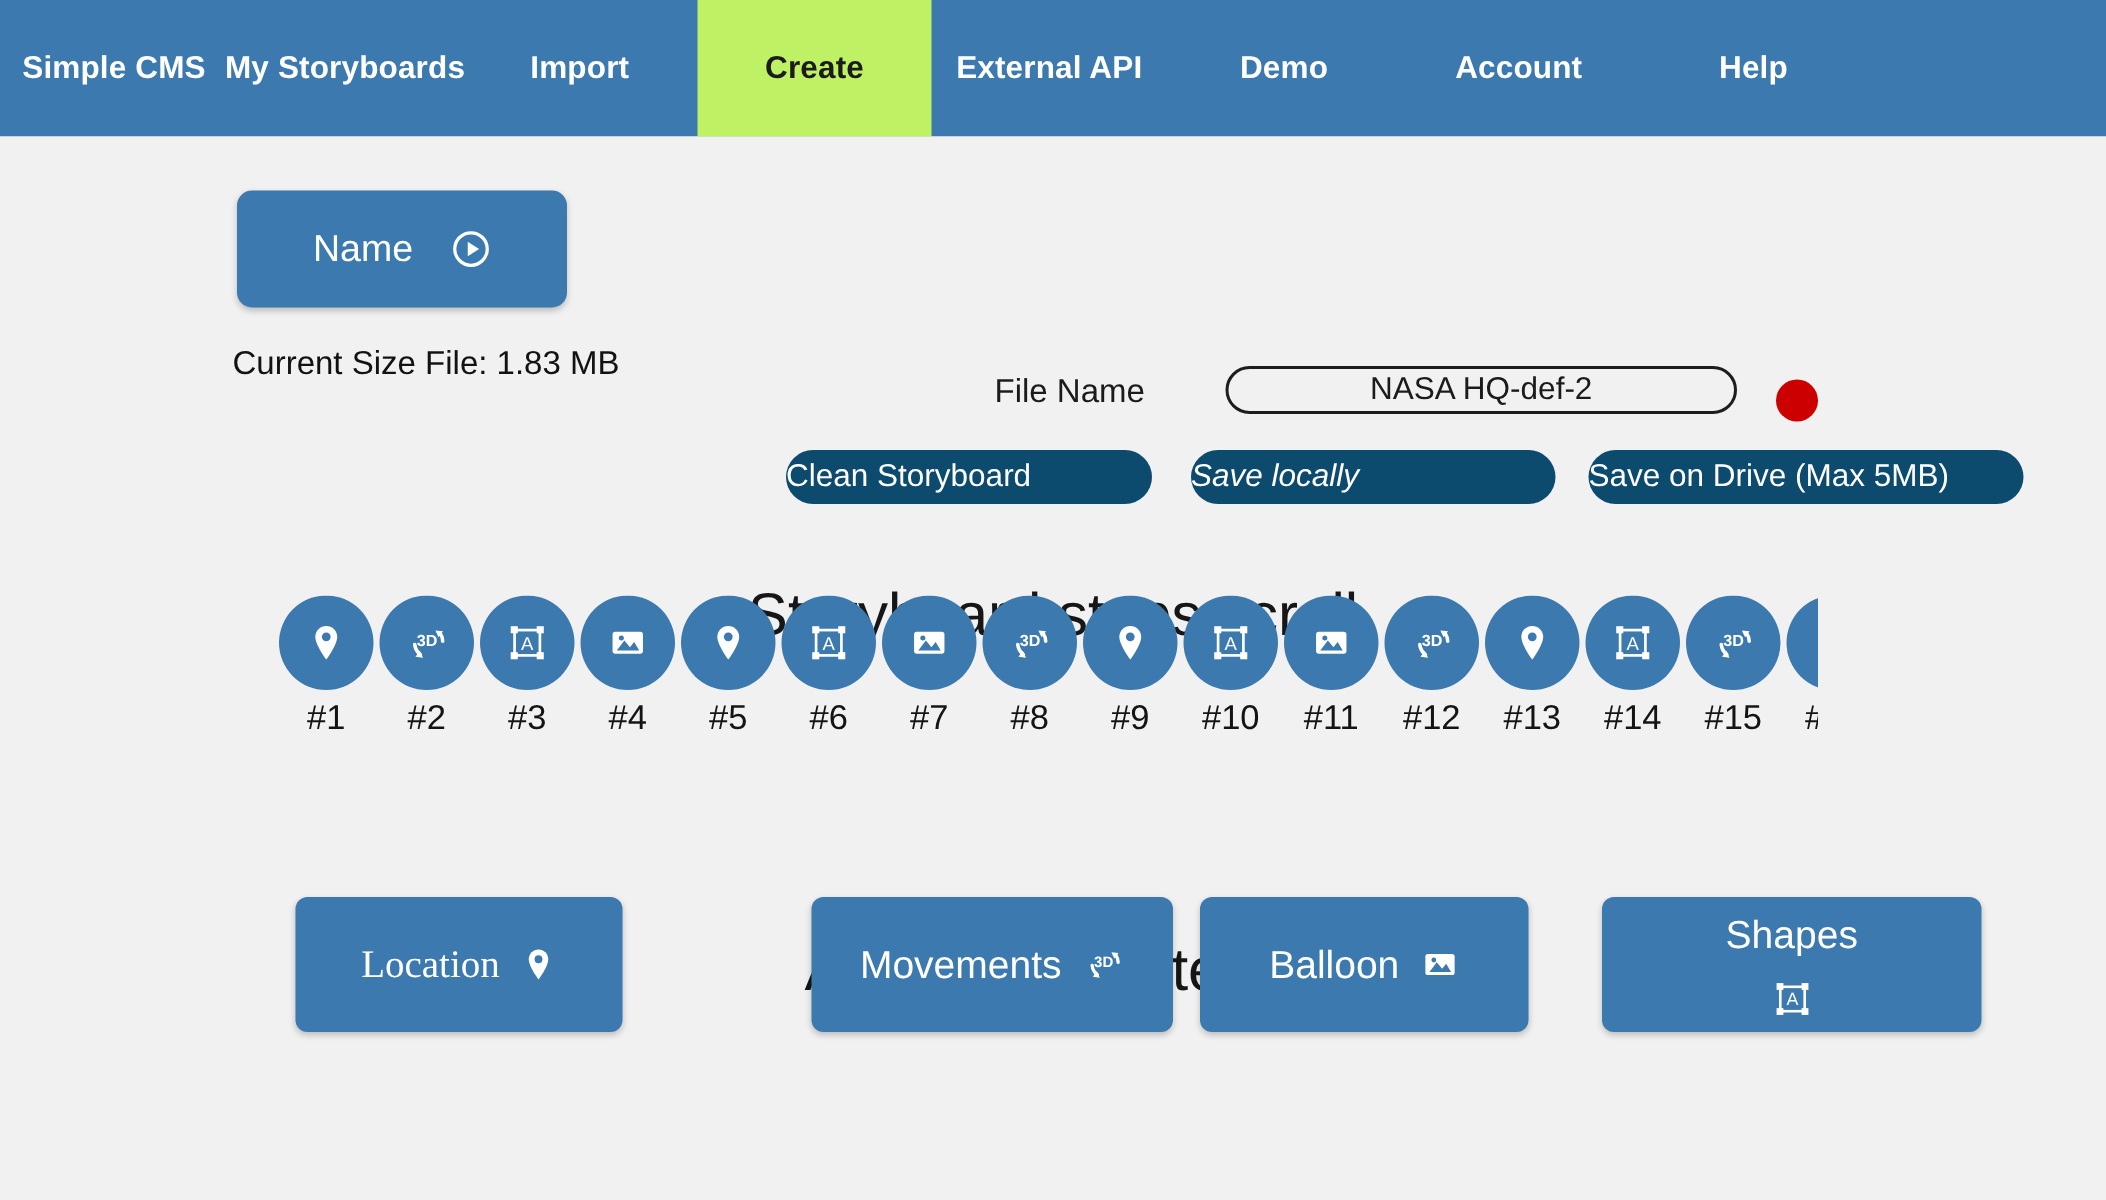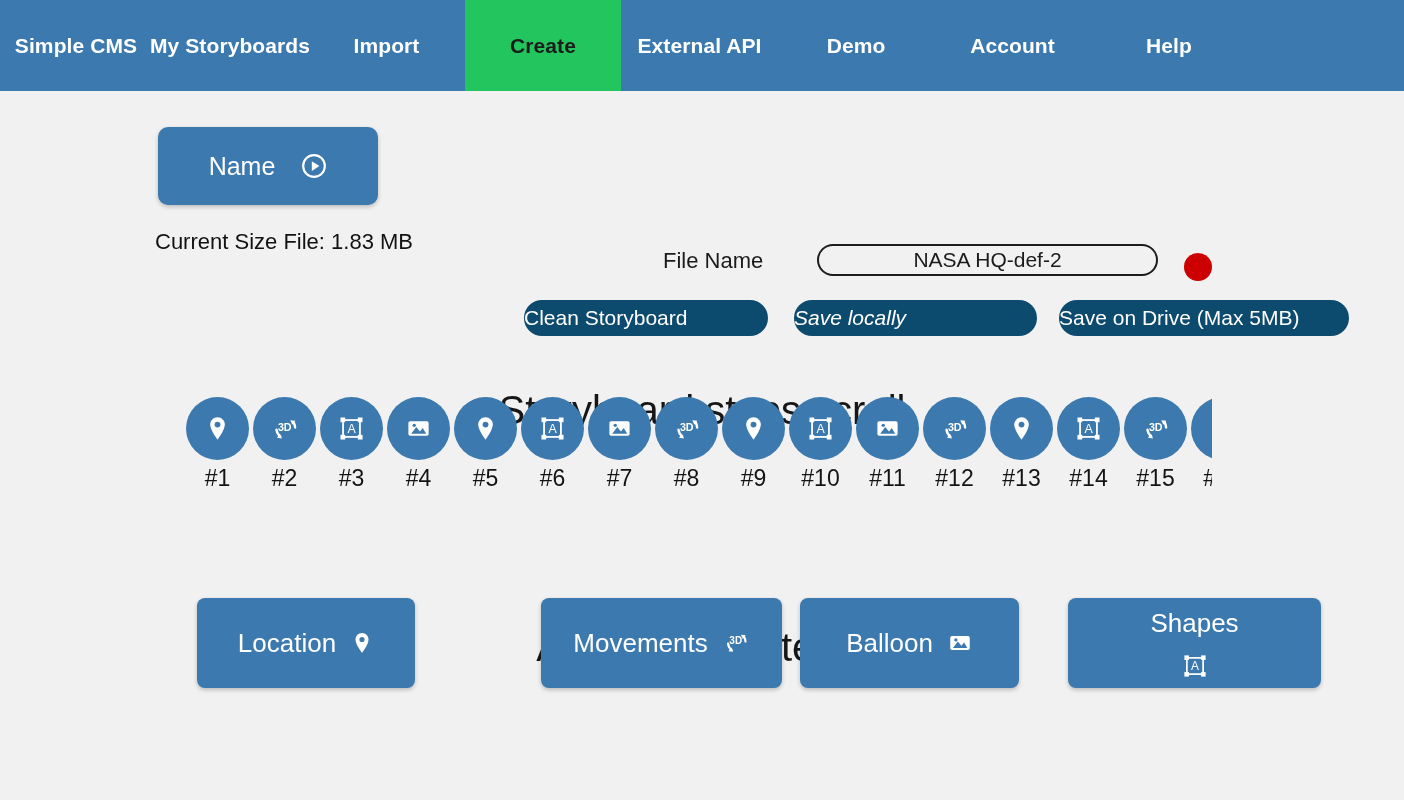--- a/index.html
+++ b/index.html
@@ -22,21 +22,21 @@
     display: flex; align-items: center; justify-content: center;
     color: #ffffff;
     font-size: 21px;
     letter-spacing: 0.1px;
     white-space: nowrap;
     cursor: pointer;
     user-select: none;
     font-weight: bold;
   }
   .nav-item.active {
-    background: #22c55e;
+    background: #bef264;
     color: #1b1b1b;
   }
 
   
   .body-area {
     position: absolute; top: 91px; left: 0;
     width: 1404px; height: 709px;
     background: #f1f1f1;
   }
 
@@ -154,21 +154,21 @@
     height: 90px;
     background: #3b79ae;
     border-radius: 8px;
     display: flex; align-items: center; justify-content: center;
     gap: 14px;
     color: #ffffff; font-size: 26px;
     cursor: pointer;
     box-shadow: 0 2px 4px rgba(0,0,0,0.22);
     user-select: none;
   }
-  #btn-location  { left: 197px;  width: 218px; }
+  #btn-location  { left: 197px;  width: 218px; font-family: Liberation Serif, serif; }
   #btn-movements { left: 541px;  width: 241px; }
   #btn-balloon   { left: 800px;  width: 219px; }
   #btn-shapes    { left: 1068px; width: 253px; flex-direction: column; }
 
   .content-btn .ico { display: flex; align-items: center; }
   svg { display: block; }
 </style>
 </head>
 <body>
 

